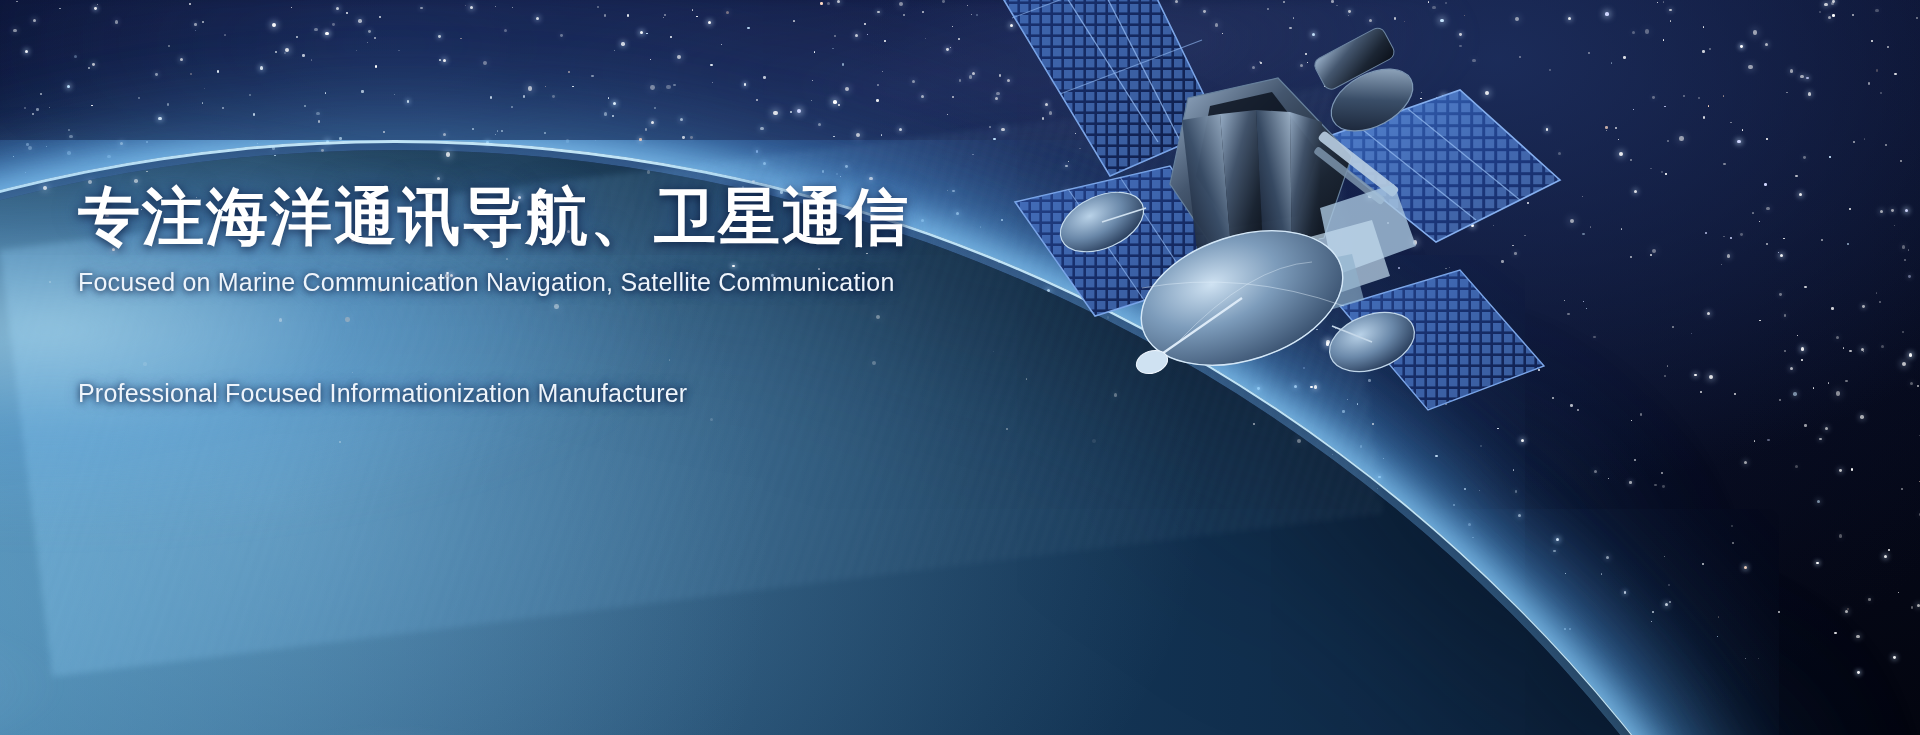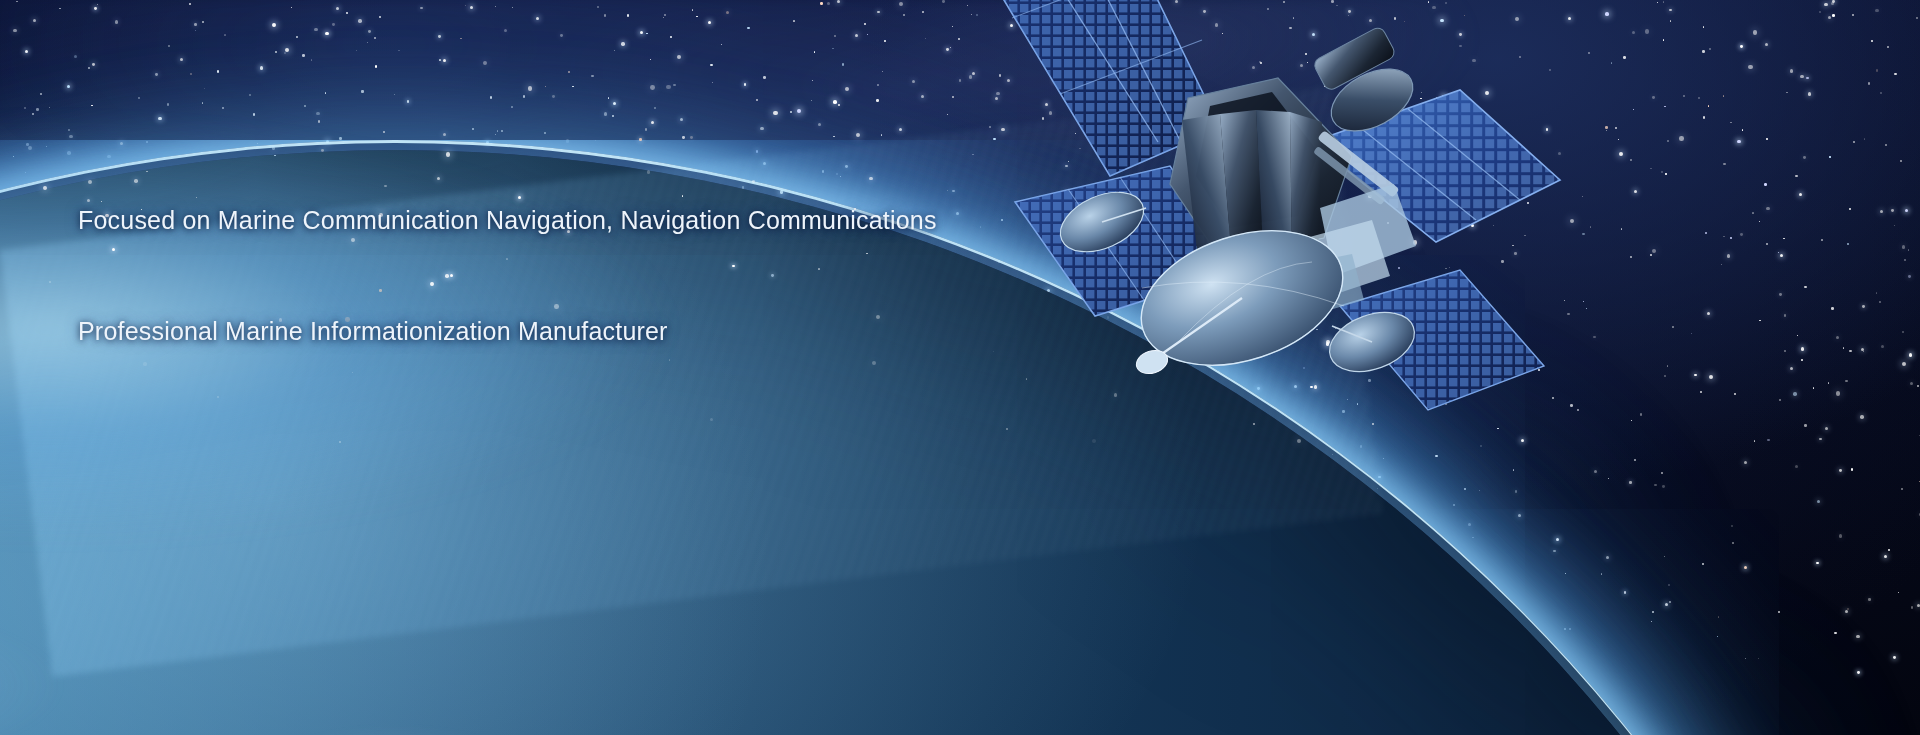--- a/index.html
+++ b/index.html
@@ -1336,20 +1336,21 @@
         <line x1="182" y1="252" x2="226" y2="238" stroke="#cfe0ef" stroke-width="1.8"></line>
       </g>
       <g>
         <ellipse cx="452" cy="372" rx="44" ry="27" transform="rotate(-20 452 372)" fill="url(#dish2)" stroke="#c0d6e9" stroke-width="1.2"></ellipse>
         <line x1="452" y1="372" x2="412" y2="356" stroke="#c5d8e9" stroke-width="1.6"></line>
       </g>
     </svg>
   </div>
 
   <div id="copy">
+    <div class="cn cn1">专注海洋通讯导航、卫星通信</div>
     <div class="gap-a"></div>
-    <div class="en">Focused on Marine Communication Navigation, Navigation Communications</div>
+    <div class="en">Focused on Marine Communication Navigation, Satellite Communication</div>
     <div class="gap-b"></div>
     <div class="gap-c"></div>
-    <div class="en">Professional Marine Informationization Manufacturer</div>
+    <div class="en">Professional Focused Informationization Manufacturer</div>
   </div>
 
 </div>
 
 </body></html>

